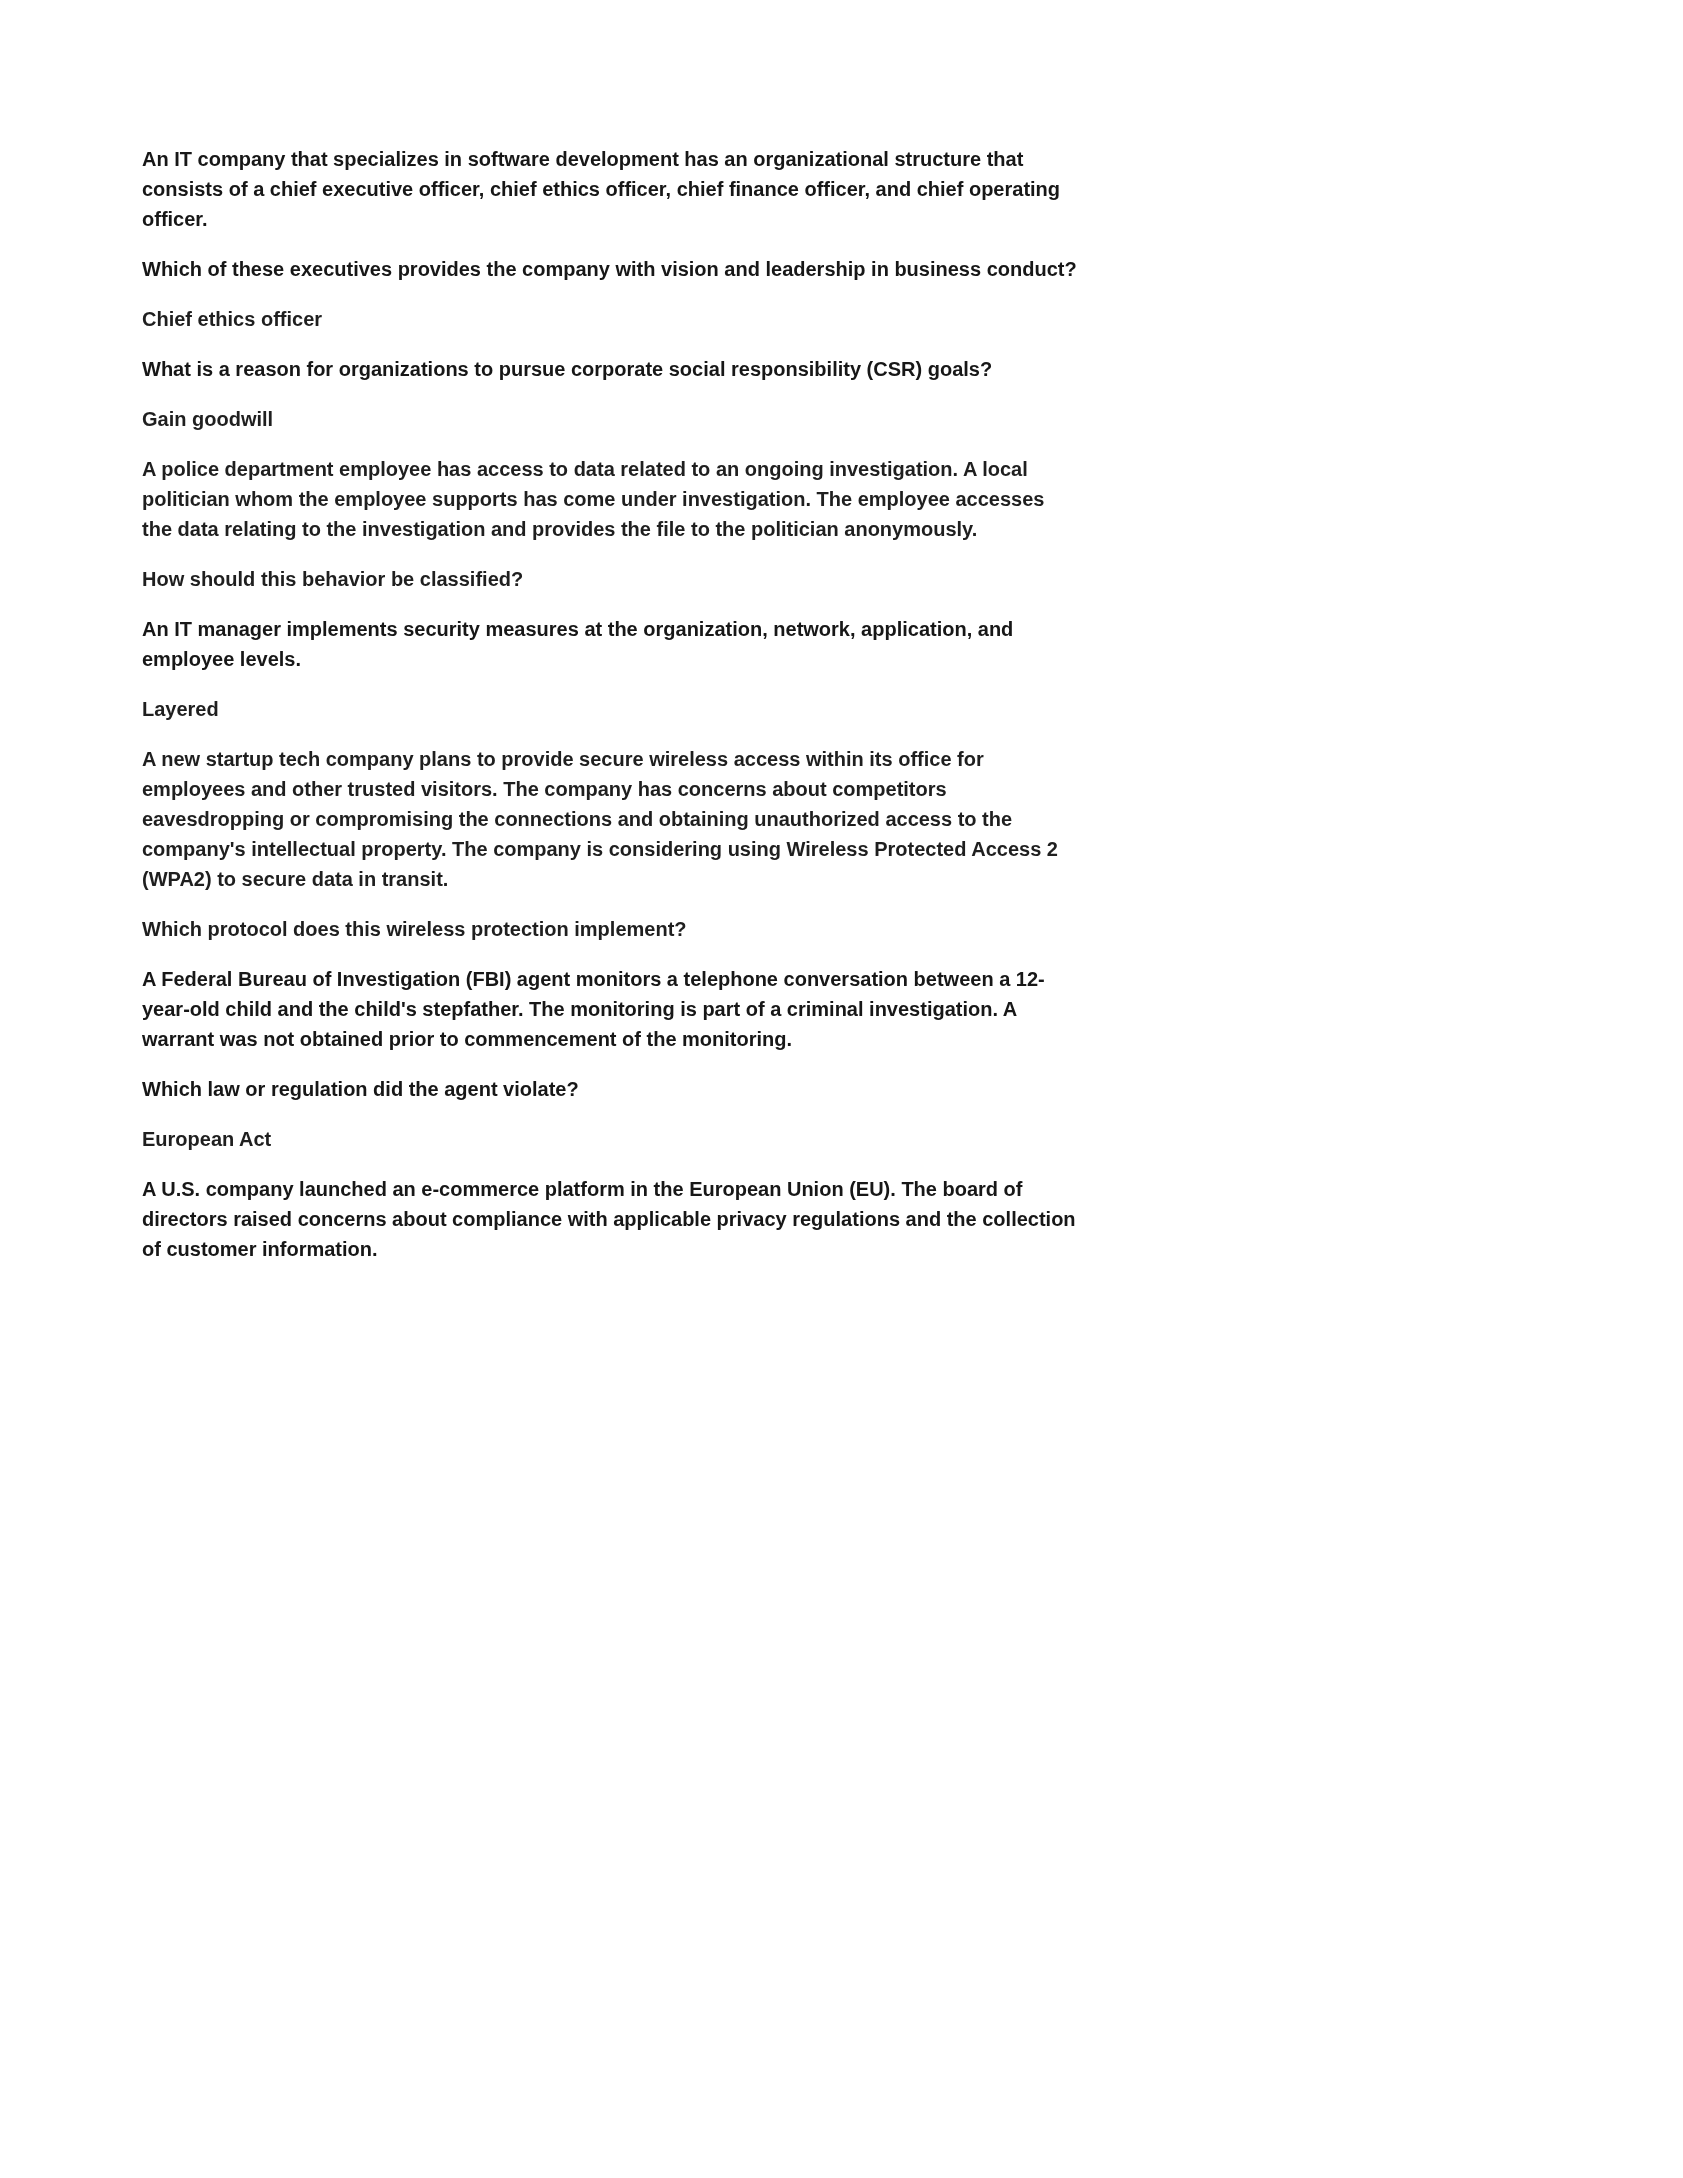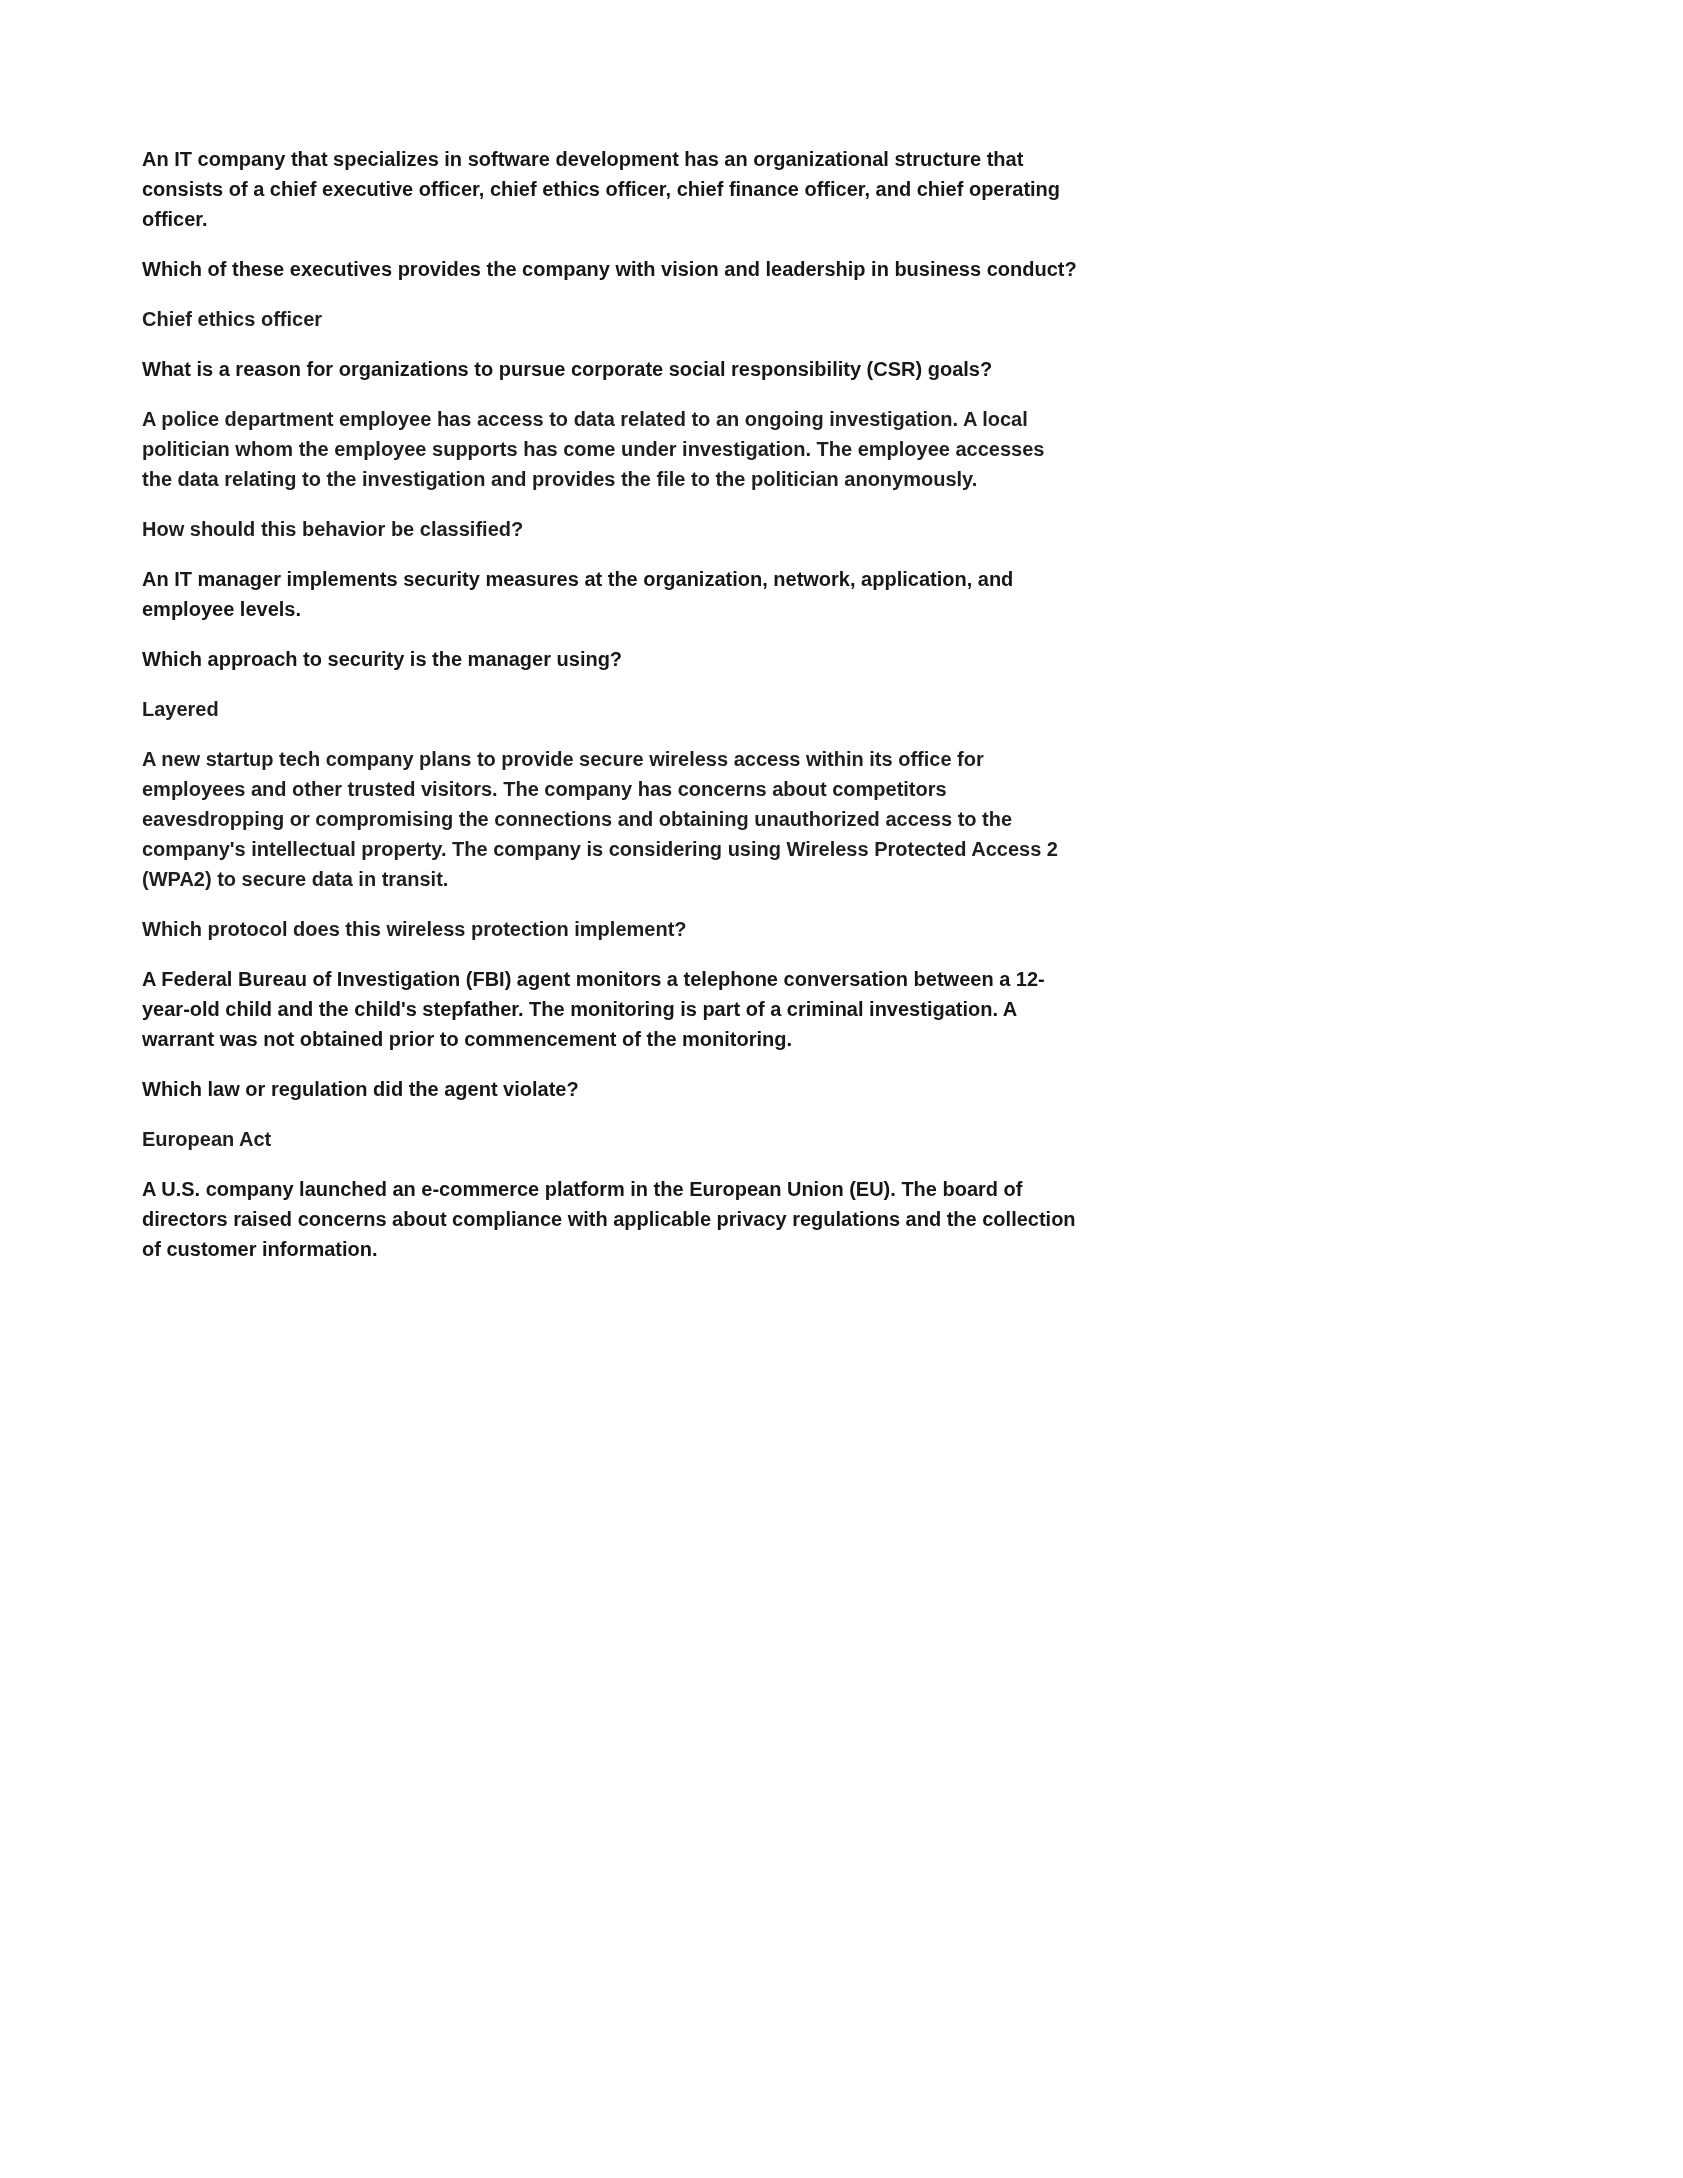--- a/index.html
+++ b/index.html
@@ -44,24 +44,24 @@
 </head>
 <body>
 
 <div class="page">
   <div class="doc-body">
 
     <p class="bold">An IT company that specializes in software development has an organizational structure that consists of a chief executive officer, chief ethics officer, chief finance officer, and chief operating officer.</p>
     <p class="bold">Which of these executives provides the company with vision and leadership in business conduct?</p>
     <p>Chief ethics officer</p>
     <p class="bold">What is a reason for organizations to pursue corporate social responsibility (CSR) goals?</p>
+    <p>Gain goodwill</p>
     <p>A police department employee has access to data related to an ongoing investigation. A local politician whom the employee supports has come under investigation. The employee accesses the data relating to the investigation and provides the file to the politician anonymously.</p>
     <p class="spacer-before">How should this behavior be classified?</p>
     <p class="bold">An IT manager implements security measures at the organization, network, application, and employee levels.</p>
-    <p class="bold">Which approach to security is the manager using?</p>
     <p>Layered</p>
     <p>A new startup tech company plans to provide secure wireless access within its office for employees and other trusted visitors. The company has concerns about competitors eavesdropping or compromising the connections and obtaining unauthorized access to the company's intellectual property. The company is considering using Wireless Protected Access 2 (WPA2) to secure data in transit.</p>
     <p class="spacer-before">Which protocol does this wireless protection implement?</p>
     <p class="bold">A Federal Bureau of Investigation (FBI) agent monitors a telephone conversation between a 12-year-old child and the child's stepfather. The monitoring is part of a criminal investigation. A warrant was not obtained prior to commencement of the monitoring.</p>
     <p class="bold">Which law or regulation did the agent violate?</p>
     <p>European Act</p>
     <p class="bold">A U.S. company launched an e-commerce platform in the European Union (EU). The board of directors raised concerns about compliance with applicable privacy regulations and the collection of customer information.</p>
 
   </div>
 </div>

